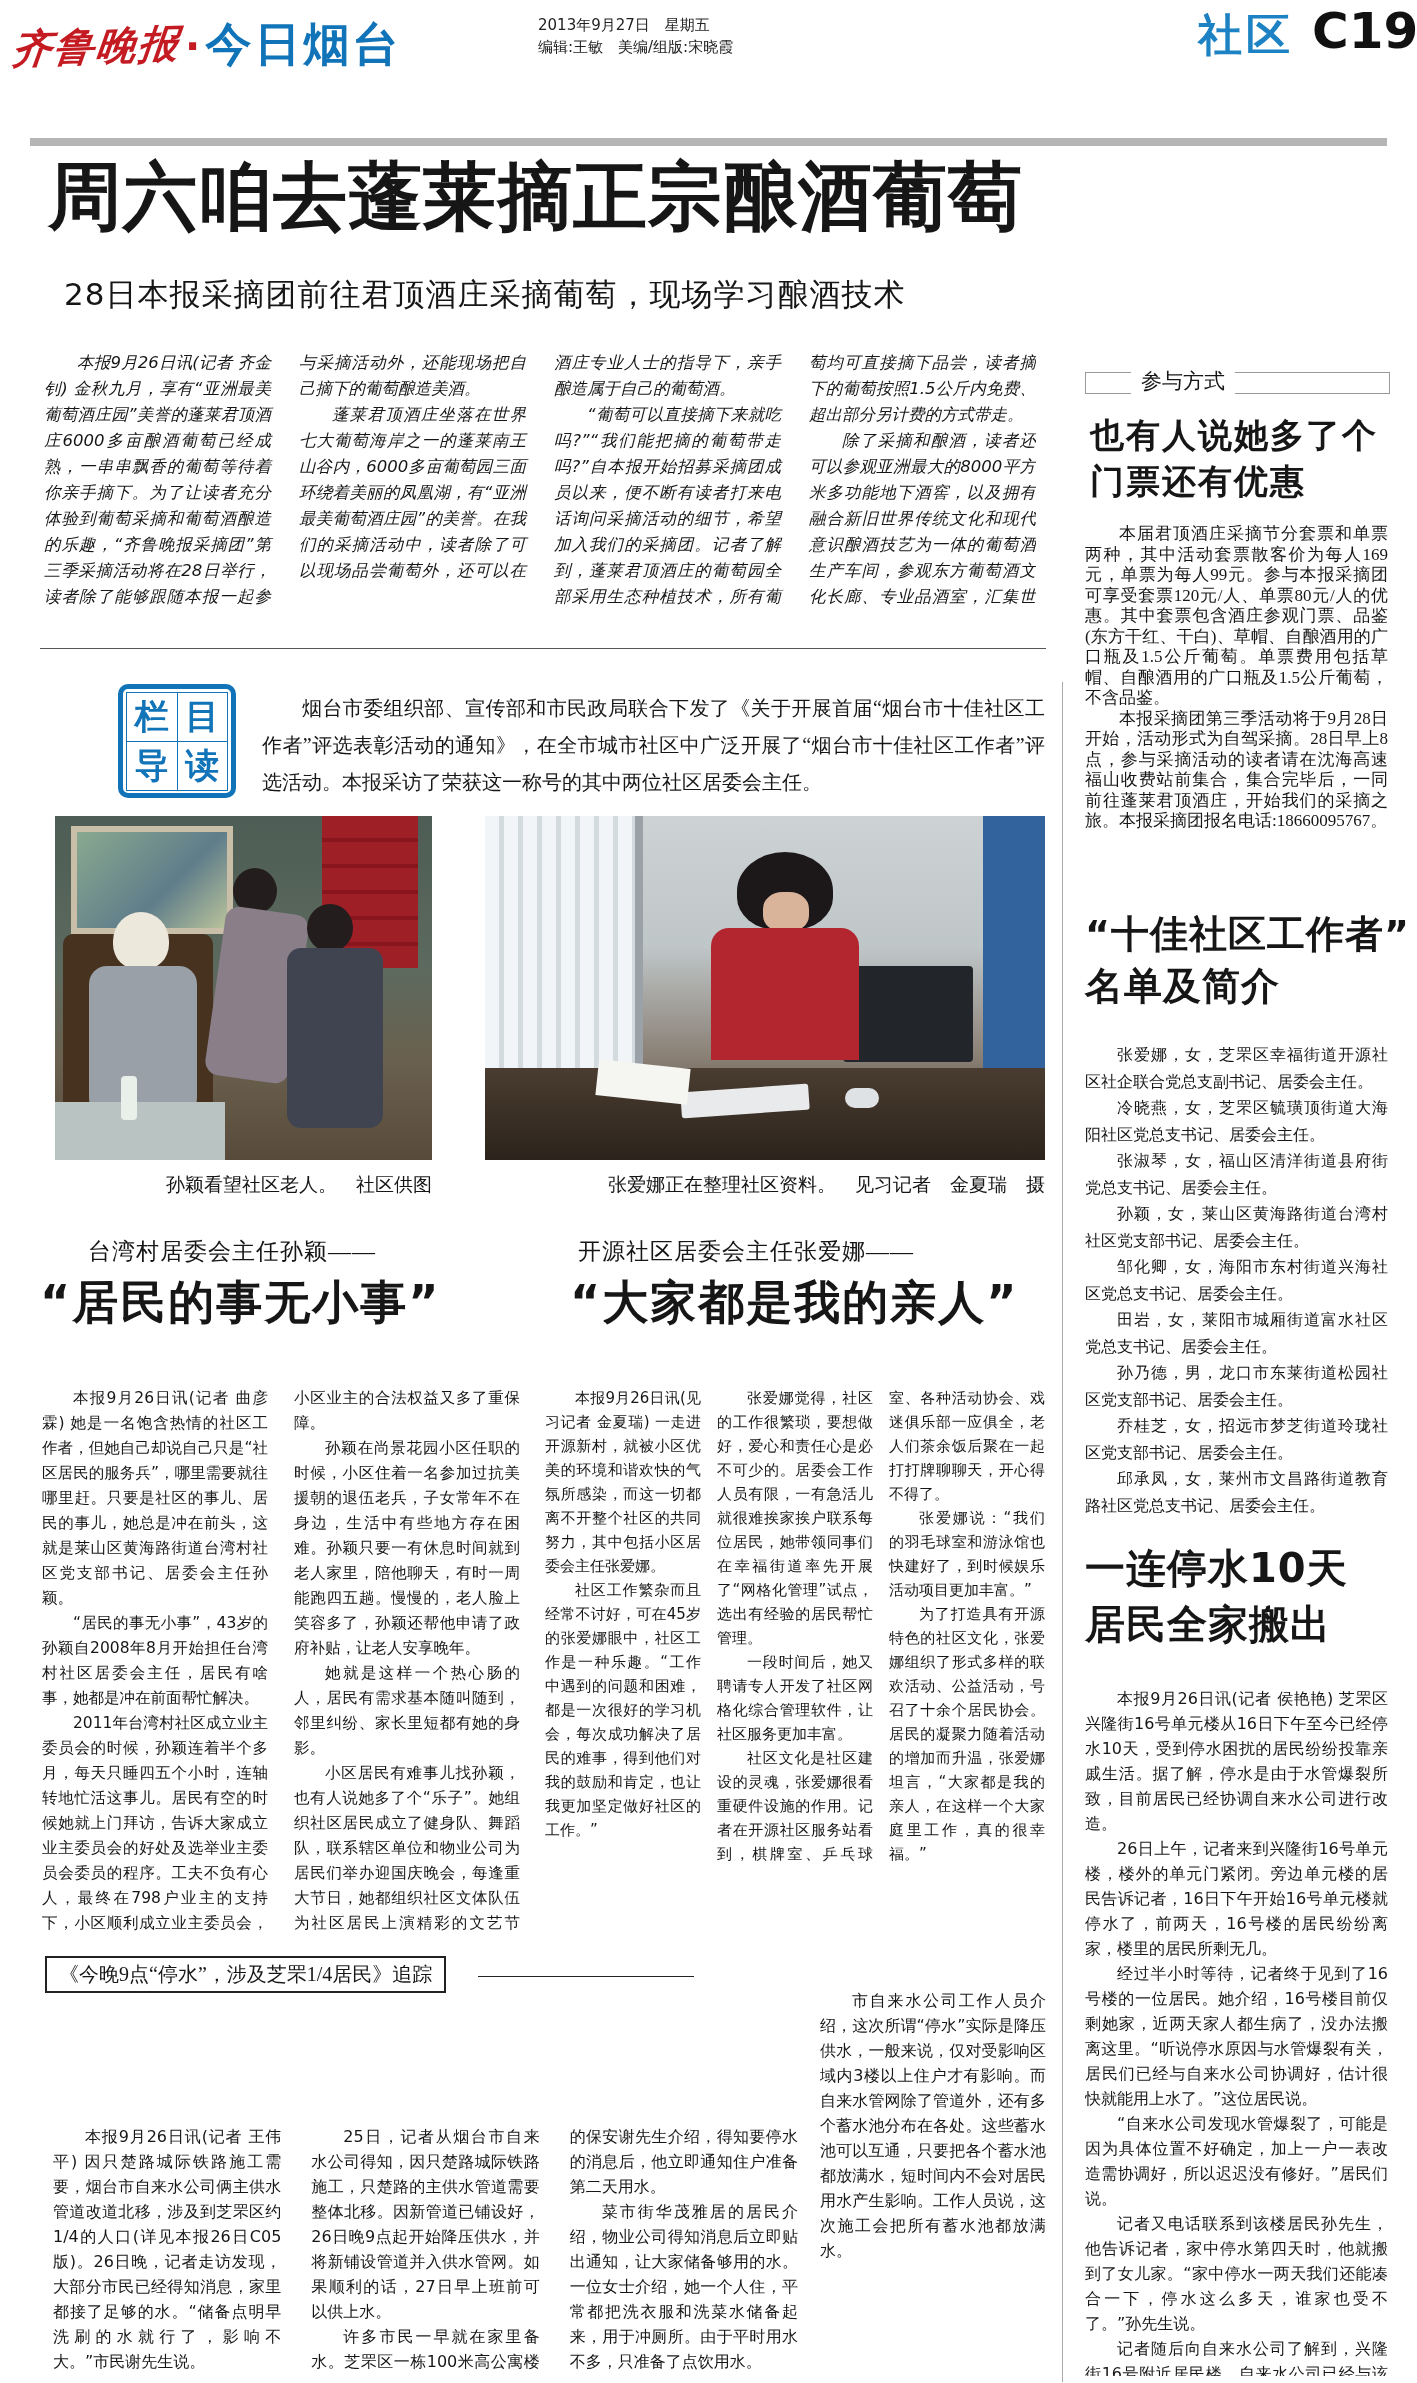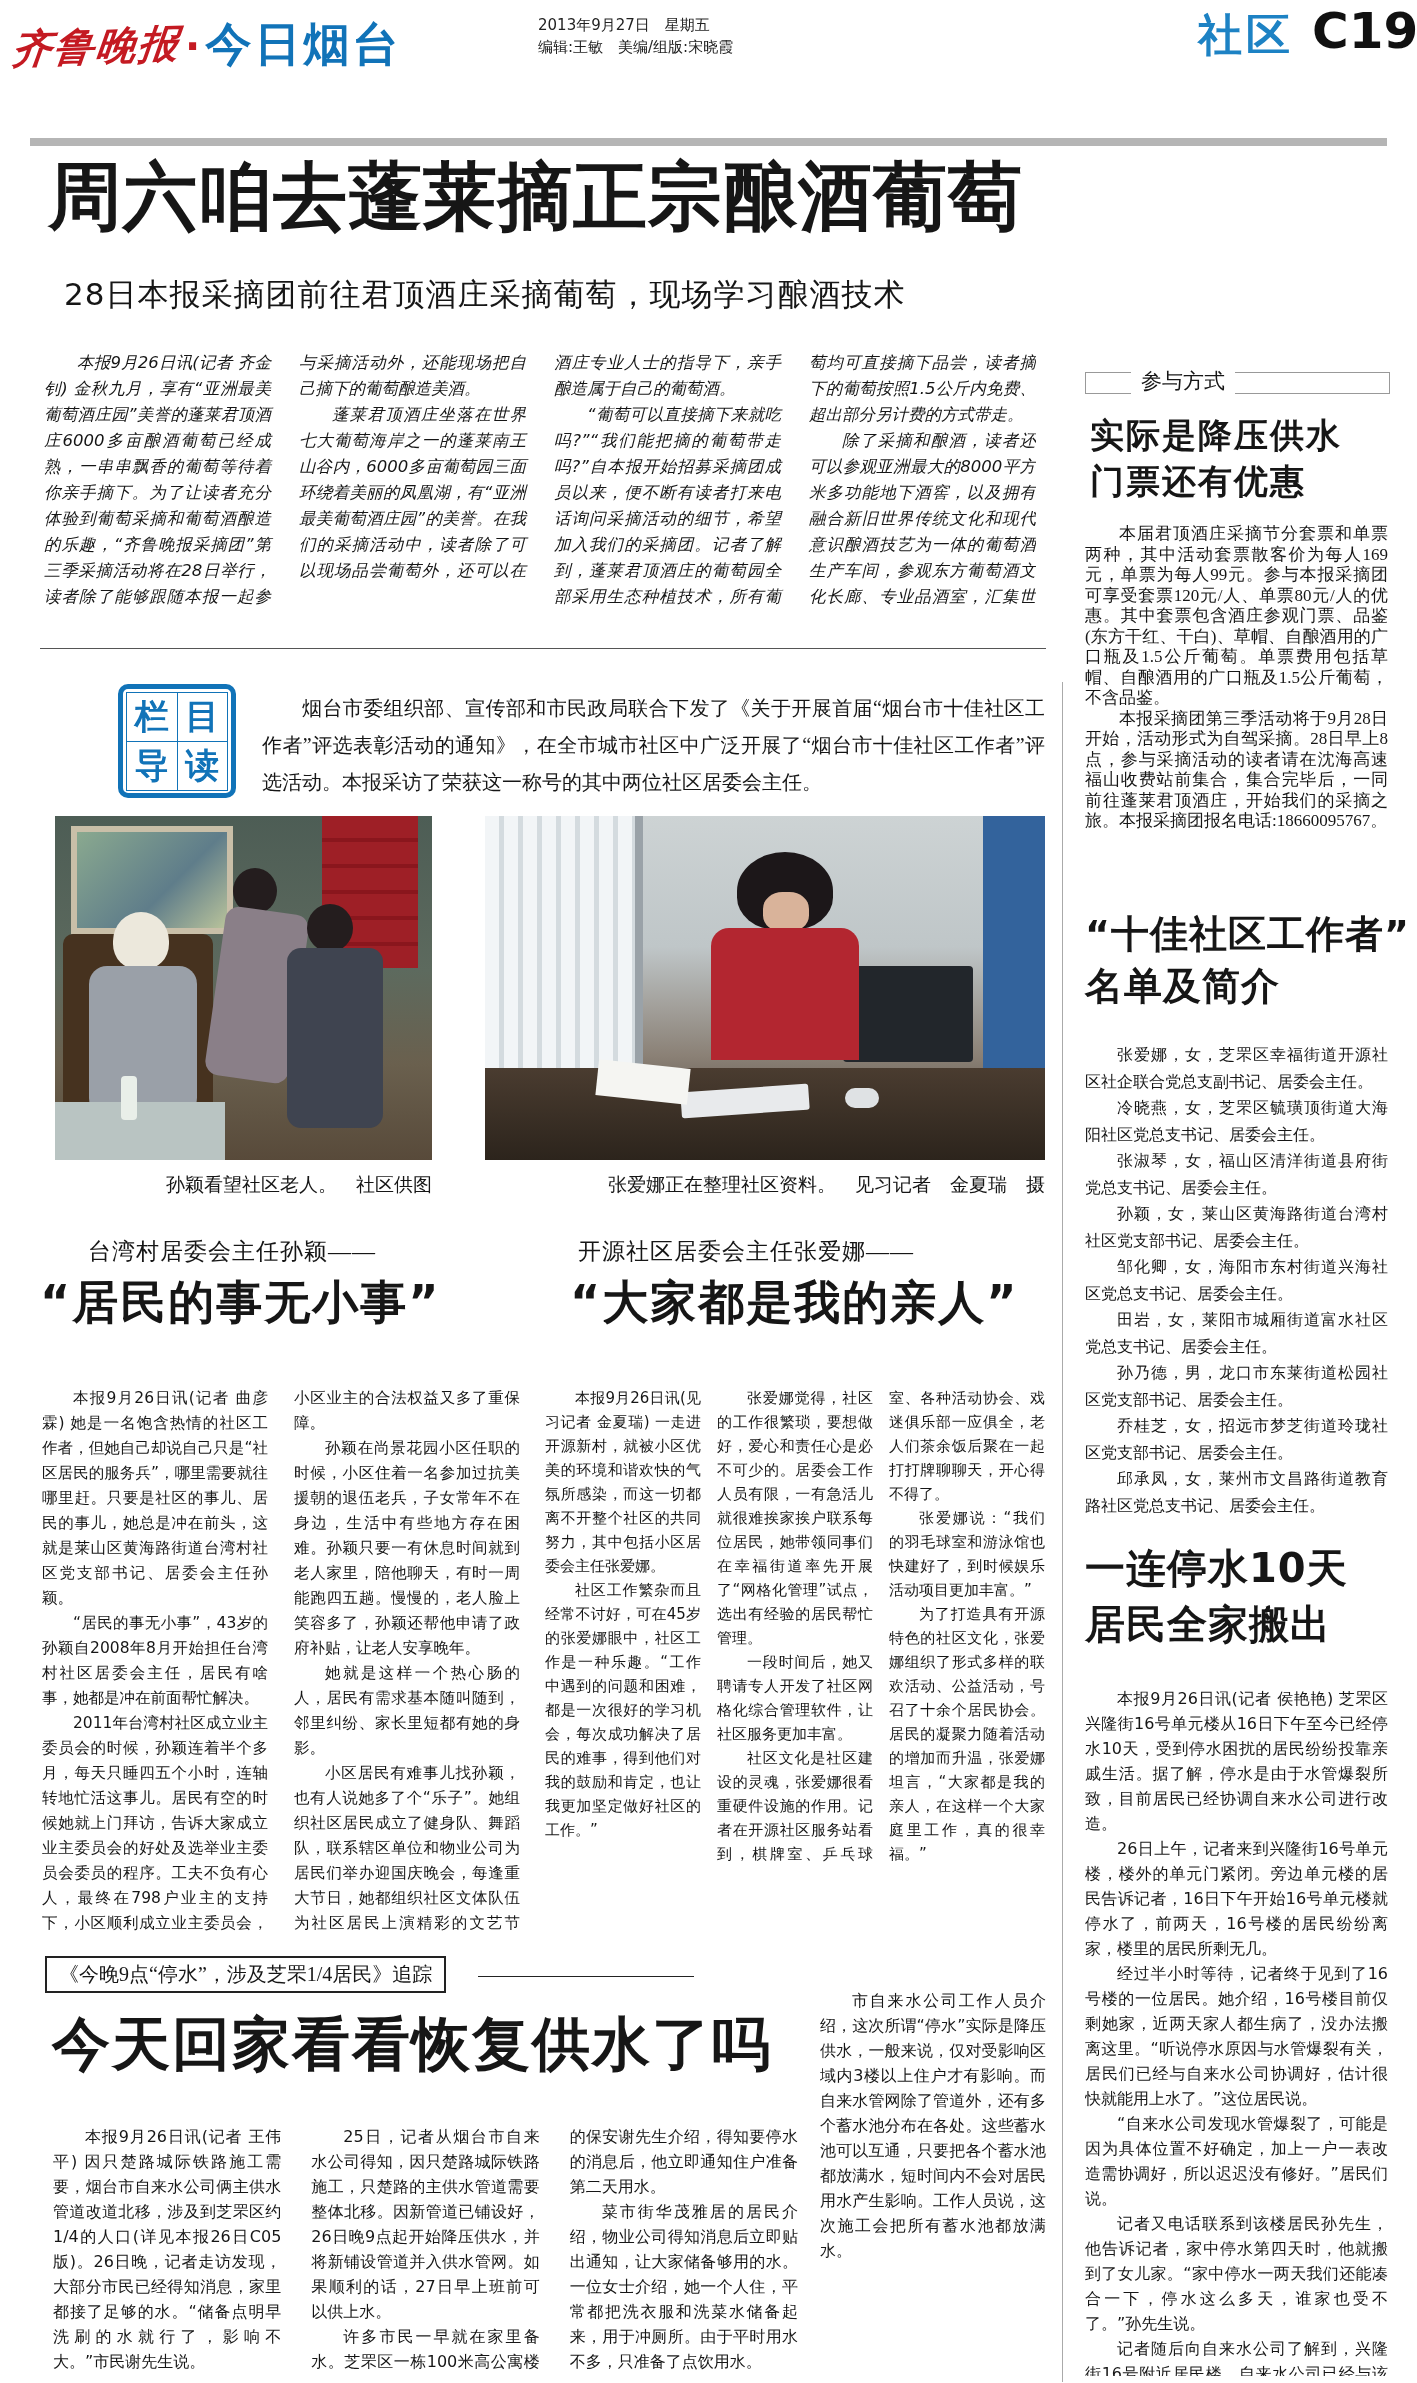--- a/index.html
+++ b/index.html
@@ -82,21 +82,21 @@
     <p>蓬莱君顶酒庄坐落在世界七大葡萄海岸之一的蓬莱南王山谷内，6000多亩葡萄园三面环绕着美丽的凤凰湖，有“亚洲最美葡萄酒庄园”的美誉。在我们的采摘活动中，读者除了可以现场品尝葡萄外，还可以在酒庄专业人士的指导下，亲手酿造属于自己的葡萄酒。</p>
     <p>“葡萄可以直接摘下来就吃吗?”“我们能把摘的葡萄带走吗?”自本报开始招募采摘团成员以来，便不断有读者打来电话询问采摘活动的细节，希望加入我们的采摘团。记者了解到，蓬莱君顶酒庄的葡萄园全部采用生态种植技术，所有葡萄均可直接摘下品尝，读者摘下的葡萄按照1.5公斤内免费、超出部分另计费的方式带走。</p>
     <p>除了采摘和酿酒，读者还可以参观亚洲最大的8000平方米多功能地下酒窖，以及拥有融合新旧世界传统文化和现代意识酿酒技艺为一体的葡萄酒生产车间，参观东方葡萄酒文化长廊、专业品酒室，汇集世界各大名庄葡萄酒的美酒荟等。</p>
   </div>
   <div class="abs hline" style="left:40px;top:648px;width:1006px;"></div>
 
   <div class="abs tagbox" style="left:1085px;top:372px;">
     <span class="taglabel">参与方式</span>
   </div>
   <div class="abs side-h" style="left:1090px;top:412px;">
-    <div>实际是降压供水</div>
+    <div>也有人说她多了个</div>
     <div>门票还有优惠</div>
   </div>
   <div class="abs cols side-body" style="left:1085px;top:524px;">
     <p>本届君顶酒庄采摘节分套票和单票两种，其中活动套票散客价为每人169元，单票为每人99元。参与本报采摘团可享受套票120元/人、单票80元/人的优惠。其中套票包含酒庄参观门票、品鉴(东方干红、干白)、草帽、自酿酒用的广口瓶及1.5公斤葡萄。单票费用包括草帽、自酿酒用的广口瓶及1.5公斤葡萄，不含品鉴。</p>
     <p>本报采摘团第三季活动将于9月28日开始，活动形式为自驾采摘。28日早上8点，参与采摘活动的读者请在沈海高速福山收费站前集合，集合完毕后，一同前往蓬莱君顶酒庄，开始我们的采摘之旅。本报采摘团报名电话:18660095767。</p>
   </div>
   <div class="abs vline" style="left:1062px;top:682px;height:1700px;"></div>
 
   <div class="abs gbox" style="left:118px;top:684px;">
     <table>
@@ -191,21 +191,20 @@
     <p>本报9月26日讯(记者 侯艳艳) 芝罘区兴隆街16号单元楼从16日下午至今已经停水10天，受到停水困扰的居民纷纷投靠亲戚生活。据了解，停水是由于水管爆裂所致，目前居民已经协调自来水公司进行改造。</p>
     <p>26日上午，记者来到兴隆街16号单元楼，楼外的单元门紧闭。旁边单元楼的居民告诉记者，16日下午开始16号单元楼就停水了，前两天，16号楼的居民纷纷离家，楼里的居民所剩无几。</p>
     <p>经过半小时等待，记者终于见到了16号楼的一位居民。她介绍，16号楼目前仅剩她家，近两天家人都生病了，没办法搬离这里。“听说停水原因与水管爆裂有关，居民们已经与自来水公司协调好，估计很快就能用上水了。”这位居民说。</p>
     <p>“自来水公司发现水管爆裂了，可能是因为具体位置不好确定，加上一户一表改造需协调好，所以迟迟没有修好。”居民们说。</p>
     <p>记者又电话联系到该楼居民孙先生，他告诉记者，家中停水第四天时，他就搬到了女儿家。“家中停水一两天我们还能凑合一下，停水这么多天，谁家也受不了。”孙先生说。</p>
     <p>记者随后向自来水公司了解到，兴隆街16号附近居民楼，自来水公司已经与该楼居民协调进行一户一表改造，目前施工方案已经确定，将尽快安排施工。</p>
   </div>
 
   <div class="abs tracker" style="left:45px;top:1956px;">《今晚9点“停水”，涉及芝罘1/4居民》追踪</div>
   <div class="abs hline" style="left:478px;top:1976px;width:216px;background:#222;"></div>
-  <div class="abs bottom-h1" style="left:52px;top:2006px;">今天回家看看恢复供水了吗</div>
   <div class="abs cols bottom-body" style="left:53px;top:2124px;">
     <p>本报9月26日讯(记者 王伟平) 因只楚路城际铁路施工需要，烟台市自来水公司俩主供水管道改道北移，涉及到芝罘区约1/4的人口(详见本报26日C05版)。26日晚，记者走访发现，大部分市民已经得知消息，家里都接了足够的水。“储备点明早洗刷的水就行了，影响不大。”市民谢先生说。</p>
     <p>25日，记者从烟台市自来水公司得知，因只楚路城际铁路施工，只楚路的主供水管道需要整体北移。因新管道已铺设好，26日晚9点起开始降压供水，并将新铺设管道并入供水管网。如果顺利的话，27日早上班前可以供上水。</p>
     <p>许多市民一早就在家里备水。芝罘区一栋100米高公寓楼的保安谢先生介绍，得知要停水的消息后，他立即通知住户准备第二天用水。</p>
     <p>菜市街华茂雅居的居民介绍，物业公司得知消息后立即贴出通知，让大家储备够用的水。一位女士介绍，她一个人住，平常都把洗衣服和洗菜水储备起来，用于冲厕所。由于平时用水不多，只准备了点饮用水。</p>
   </div>
   <div class="abs cols bottom-right" style="left:820px;top:1988px;">
     <p>市自来水公司工作人员介绍，这次所谓“停水”实际是降压供水，一般来说，仅对受影响区域内3楼以上住户才有影响。而自来水管网除了管道外，还有多个蓄水池分布在各处。这些蓄水池可以互通，只要把各个蓄水池都放满水，短时间内不会对居民用水产生影响。工作人员说，这次施工会把所有蓄水池都放满水。</p>
   </div>
 

